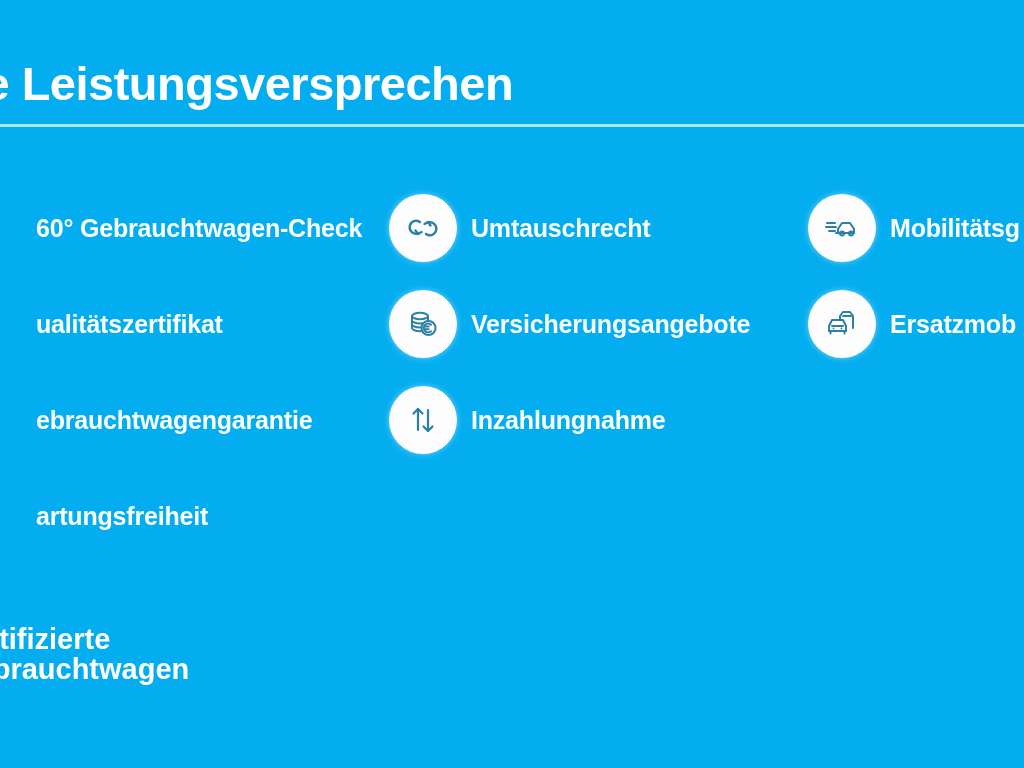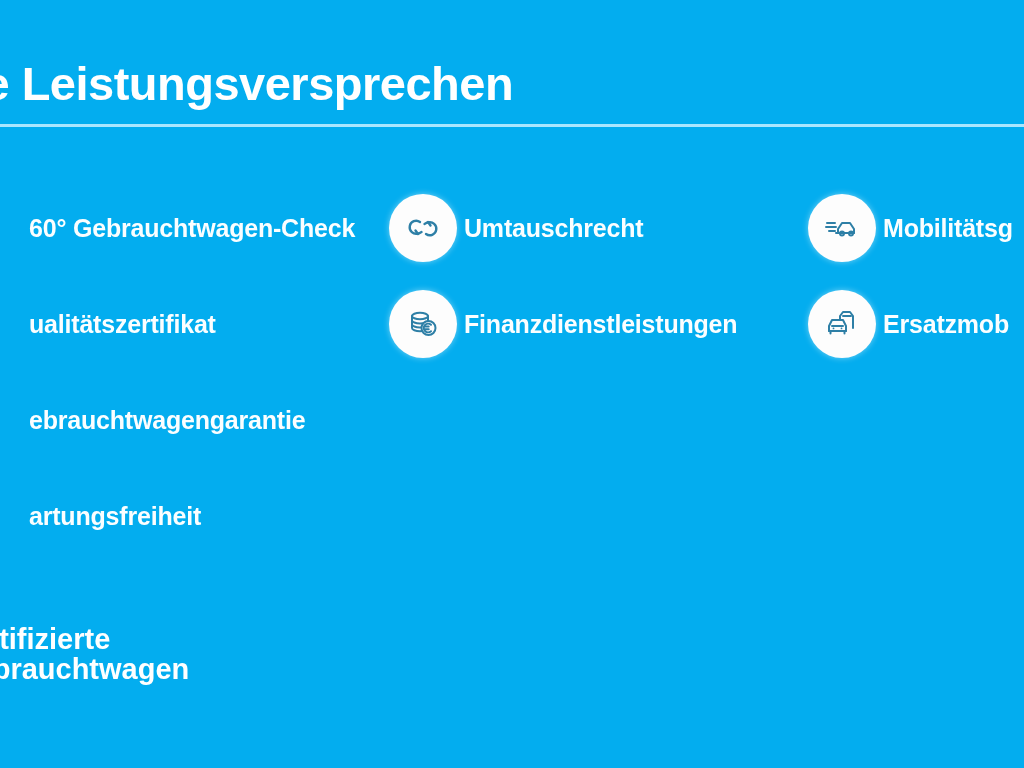--- a/index.html
+++ b/index.html
@@ -62,21 +62,21 @@
     border-radius:50%;
     background:#fdfdfd;
     display:flex;
     align-items:center;
     justify-content:center;
     box-shadow:0 0 6px rgba(255,255,255,.45);
   }
   .icon-circle svg { display:block; }
 
   .feature-label {
-    margin-left:7px;
+    margin-left:14px;
     font-size:25px;
     font-weight:bold;
     color:#fbfeff;
     white-space:nowrap;
     letter-spacing:-0.2px;
   }
 
   
   .col-left .icon-circle { visibility:hidden; }
 
@@ -165,24 +165,35 @@
         <svg width="40" height="40" viewBox="0 0 40 40" fill="none" stroke="#2E7FA6" stroke-width="2" stroke-linecap="round" stroke-linejoin="round">
           <ellipse cx="17" cy="12" rx="8" ry="3.2"></ellipse>
           <path d="M9 12v12c0 1.8 3.6 3.2 8 3.2s8-1.4 8-3.2V12"></path>
           <path d="M9 16.2c0 1.8 3.6 3.2 8 3.2s8-1.4 8-3.2"></path>
           <path d="M9 20.2c0 1.8 3.6 3.2 8 3.2s8-1.4 8-3.2"></path>
           <circle cx="25.5" cy="24" r="7" fill="#fdfdfd"></circle>
           <path d="M28 20.8a4.3 4.3 0 100 6.4"></path>
           <path d="M21.5 22.6h4.2M21.5 25.2h4.2"></path>
         </svg>
       </span>
-      <span class="feature-label">Finanzdienstleistungen</span>
-    </div>
-
-
+      <span class="feature-label">Versicherungsangebote</span>
+    </div>
+
+
+    <div class="feature">
+      <span class="icon-circle">
+        <svg width="40" height="40" viewBox="0 0 40 40" fill="none" stroke="#2E7FA6" stroke-width="2.2" stroke-linecap="round" stroke-linejoin="round">
+          <path d="M15 30V9"></path>
+          <path d="M10.5 13.5L15 9l4.5 4.5"></path>
+          <path d="M25 10v21"></path>
+          <path d="M20.5 26.5L25 31l4.5-4.5"></path>
+        </svg>
+      </span>
+      <span class="feature-label">Inzahlungnahme</span>
+    </div>
 
   </div>
 
   <div class="col col-right">
 
     <div class="feature">
       <span class="icon-circle">
         <svg width="40" height="40" viewBox="0 0 40 40" fill="none" stroke="#2E7FA6" stroke-width="2" stroke-linecap="round" stroke-linejoin="round">
           <path d="M16 25v-4l4-6h8l4 6v4"></path>
           <path d="M14 25h18"></path>

